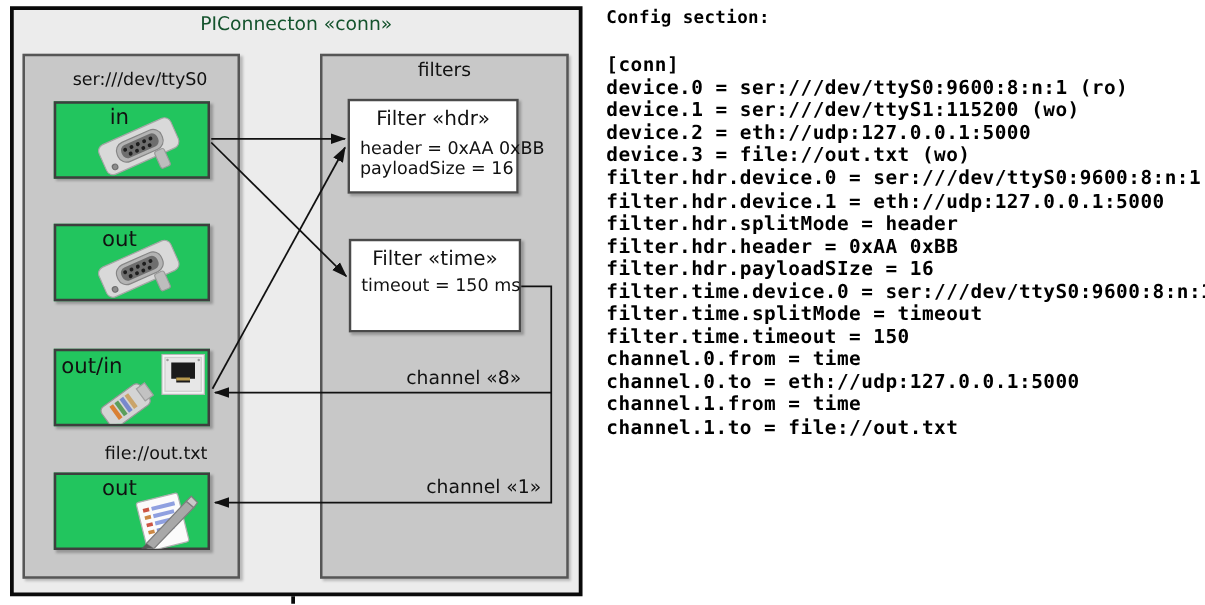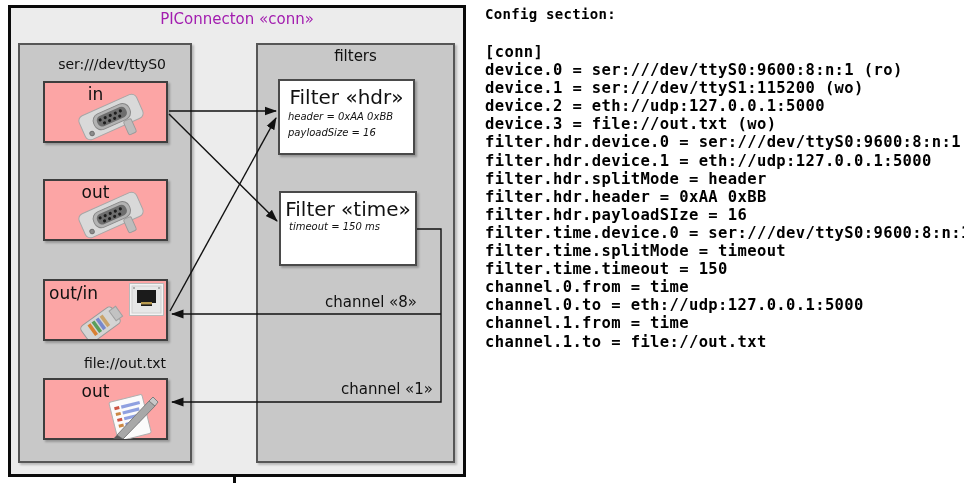--- a/index.html
+++ b/index.html
@@ -3,46 +3,46 @@
 <meta charset="utf-8">
 <style>
   html,body{margin:0;padding:0;background:#ffffff;}
   #page{position:relative;width:964px;height:484px;background:#ffffff;
         font-family:"DejaVu Sans",sans-serif;color:#111;overflow:hidden;}
 
   
   .outer{position:absolute;left:8px;top:5px;width:452px;height:466px;
          background:#ececec;border:3px solid #0a0a0a;}
   .diagram-title{position:absolute;left:8px;top:10px;width:458px;text-align:center;
-         font-size:15px;color:#a21caf;z-index:4;}
+         font-size:15px;color:#14532d;z-index:4;}
 
   .panel{position:absolute;background:#c8c8c8;border:2px solid #565656;
          box-shadow:2px 2px 2px rgba(0,0,0,0.22);}
   .panel-devices{left:18px;top:43px;width:170px;height:416px;}
   .panel-filters{left:256px;top:43px;width:195px;height:416px;}
   .filters-title{position:absolute;left:256px;top:47px;width:199px;text-align:center;
          font-size:15px;z-index:4;}
 
   
   .dev-label{position:absolute;left:18px;width:148px;text-align:right;
          font-size:14px;z-index:4;}
-  .dev-box{position:absolute;left:43px;width:121px;height:58px;background:#fca5a5;
+  .dev-box{position:absolute;left:43px;width:121px;height:58px;background:#22c55e;
          border:2px solid #3e3e3e;box-shadow:2px 2px 2px rgba(0,0,0,0.25);z-index:3;}
   .port{position:absolute;top:1px;left:0;width:100%;text-align:center;font-size:17px;
         transform:translateX(-10px);}
   .port-left{position:absolute;top:2px;left:4px;font-size:17px;}
   .dev-icon{position:absolute;}
 
   
   .filter-box{position:absolute;background:#ffffff;border:2px solid #4a4a4a;
          box-shadow:2px 2px 2px rgba(0,0,0,0.25);z-index:3;}
   .filter-hdr{left:278px;top:79px;width:133px;height:72px;}
   .filter-time{left:279px;top:191px;width:134px;height:71px;}
-  .filter-title{position:absolute;top:4px;left:0;width:100%;text-align:center;font-size:20px;}
-  .filter-attr{position:absolute;left:8px;font-size:10px;white-space:nowrap;font-style:italic;}
+  .filter-title{position:absolute;top:4px;left:0;width:100%;text-align:center;font-size:16px;}
+  .filter-attr{position:absolute;left:8px;font-size:14px;white-space:nowrap;}
 
   
   .chan-label{position:absolute;width:160px;text-align:right;font-size:15px;z-index:4;}
   .chan-0{left:257px;top:293px;}
   .chan-1{left:257px;top:380px;padding-left:16px;}
 
   
   #wires{position:absolute;left:0;top:0;width:964px;height:484px;z-index:5;pointer-events:none;}
 
   .bottom-tick{position:absolute;left:233px;top:477px;width:3px;height:6px;background:#0a0a0a;}

